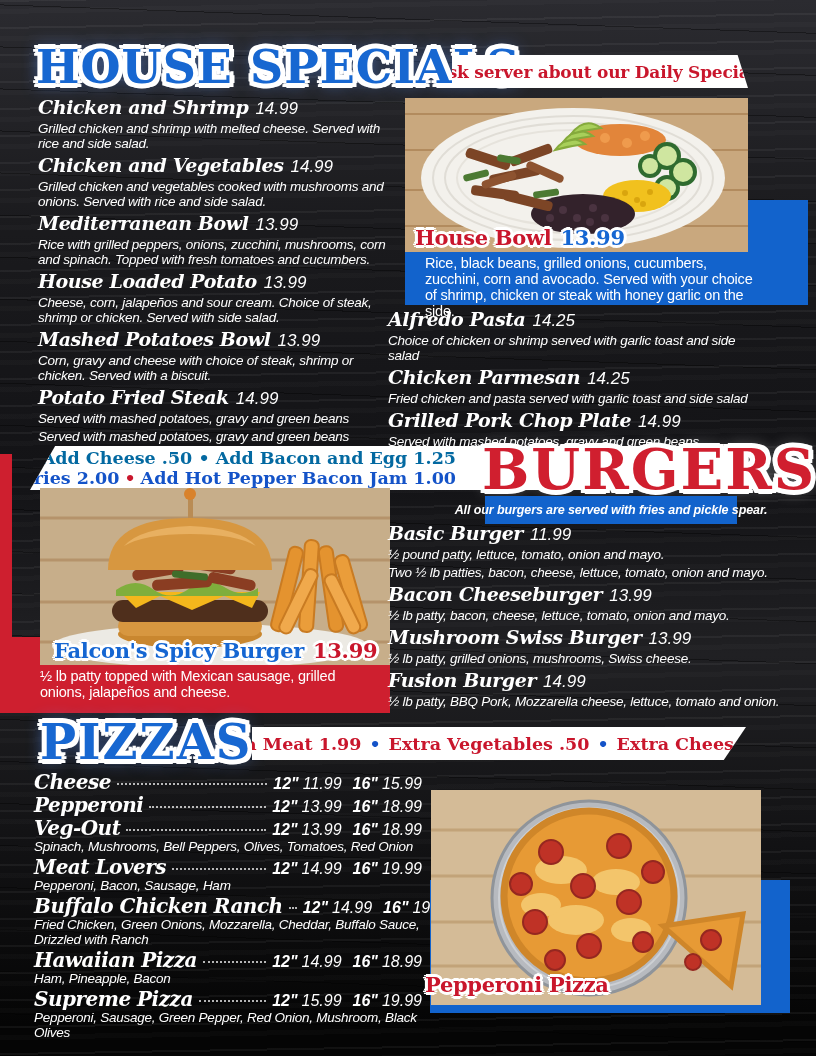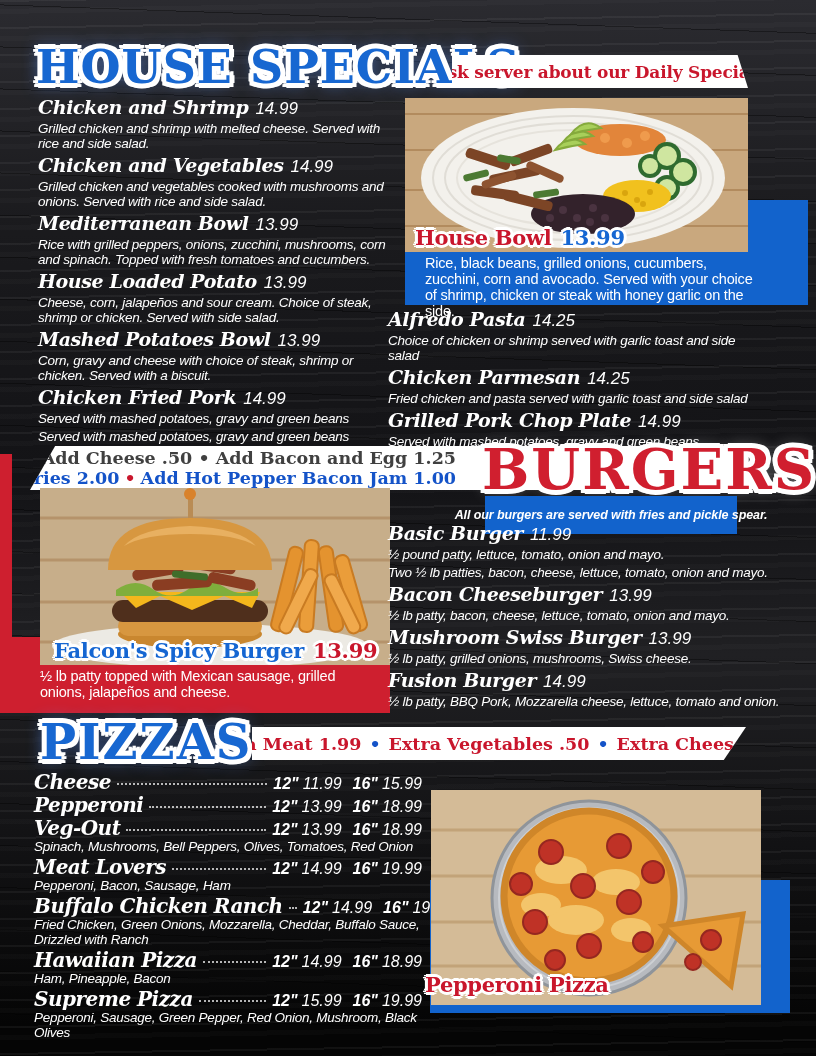--- a/index.html
+++ b/index.html
@@ -18,22 +18,22 @@
   .t-red{color:#d01f2f;}
   .outl-blue{text-shadow:-3px -3px 0 #fff,0 -3px 0 #fff,3px -3px 0 #fff,-3px 0 0 #fff,3px 0 0 #fff,-3px 3px 0 #fff,0 3px 0 #fff,3px 3px 0 #fff,-5px 0 0 #fff,5px 0 0 #fff,0 -5px 0 #fff,0 5px 0 #fff,-4px -4px 0 #fff,4px 4px 0 #fff,-4px 4px 0 #fff,4px -4px 0 #fff,0 0 18px rgba(90,150,255,.9);}
   .outl-soft{text-shadow:-3px -3px 0 #fff,0 -3px 0 #fff,3px -3px 0 #fff,-3px 0 0 #fff,3px 0 0 #fff,-3px 3px 0 #fff,0 3px 0 #fff,3px 3px 0 #fff,-5px 0 0 #fff,5px 0 0 #fff,0 -5px 0 #fff,0 5px 0 #fff,-4px -4px 0 #fff,4px 4px 0 #fff,-4px 4px 0 #fff,4px -4px 0 #fff,0 0 16px rgba(255,255,255,.65);}
   .cap-outline{text-shadow:-2px -2px 0 #fff,0 -2px 0 #fff,2px -2px 0 #fff,-2px 0 0 #fff,2px 0 0 #fff,-2px 2px 0 #fff,0 2px 0 #fff,2px 2px 0 #fff,-3px 0 0 #fff,3px 0 0 #fff,0 3px 0 #fff,0 -3px 0 #fff;}
   
   .white-banner{position:absolute;background:#fff;}
   .daily{left:452px;top:55px;width:296px;height:33px;clip-path:polygon(0 0,96.5% 0,100% 100%,0 100%);display:flex;align-items:center;justify-content:center;}
   .daily-text{font-family:"DejaVu Serif",serif;font-weight:700;font-size:17px;color:#c9162c;letter-spacing:-0.2px;white-space:nowrap;}
   .addons{left:30px;top:446px;width:718px;height:44px;clip-path:polygon(3.5% 0,100% 0,98% 100%,0 100%);}
   .addons-inner{position:absolute;right:292px;top:2px;text-align:right;font-family:"DejaVu Serif",serif;font-weight:700;font-size:17.5px;line-height:20px;white-space:nowrap;}
-  .a-red{color:#404040;} .a-blue{color:#1453c8;} .a-bullet{color:#c9162c;margin:0 5px;}
-  .note{position:absolute;left:485px;top:496px;width:252px;height:38px;background:#1263cc;display:flex;align-items:center;justify-content:center;}
+  .a-red{color:#0369a1;} .a-blue{color:#1453c8;} .a-bullet{color:#c9162c;margin:0 5px;}
+  .note{position:absolute;left:485px;top:496px;width:252px;height:28px;background:#1263cc;display:flex;align-items:center;justify-content:center;}
   .note-text{font-style:italic;font-weight:700;font-size:12.5px;letter-spacing:-0.1px;white-space:nowrap;}
   .extras{left:252px;top:727px;width:494px;height:33px;clip-path:polygon(0 0,100% 0,95.5% 100%,0 100%);display:flex;align-items:center;justify-content:center;font-family:"DejaVu Serif",serif;font-weight:700;font-size:17.5px;color:#c9162c;white-space:nowrap;}
   .x-b{color:#1453c8;margin:0 8px;}
   
   .col{position:absolute;font-style:italic;}
   .ihead{line-height:22px;white-space:nowrap;}
   .iname{font-family:"DejaVu Serif",serif;font-weight:700;font-size:19px;letter-spacing:-0.4px;}
   .iprice{font-size:17px;margin-left:7px;}
   .idesc{font-size:13.5px;line-height:15px;letter-spacing:-0.25px;margin:1px 0 3px;}
   
@@ -78,21 +78,21 @@
   </div>
   <div style="margin-bottom:2px;">
     <div class="ihead"><span class="iname">House Loaded Potato</span><span class="iprice">13.99</span></div>
     <div class="idesc" style="width:352px;">Cheese, corn, jalapeños and sour cream. Choice of steak, shrimp or chicken. Served with side salad.</div>
   </div>
   <div style="margin-bottom:2px;">
     <div class="ihead"><span class="iname">Mashed Potatoes Bowl</span><span class="iprice">13.99</span></div>
     <div class="idesc" style="width:352px;">Corn, gravy and cheese with choice of steak, shrimp or chicken. Served with a biscuit.</div>
   </div>
   <div style="margin-bottom:2px;">
-    <div class="ihead"><span class="iname">Chicken Fried Pork</span><span class="iprice">14.99</span></div>
+    <div class="ihead"><span class="iname">Potato Fried Steak</span><span class="iprice">14.99</span></div>
     <div class="idesc" style="width:352px;">Served with mashed potatoes, gravy and green beans</div>
   </div>
   <div>
     <div class="idesc" style="width:352px;">Served with mashed potatoes, gravy and green beans</div>
   </div>
 </div>
 
 <div class="bluebox" style="left:405px;top:200px;width:403px;height:105px;"></div>
 <div class="photo" style="left:405px;top:98px;width:343px;height:154px;">
   <svg width="343" height="154" viewBox="0 0 343 154">

